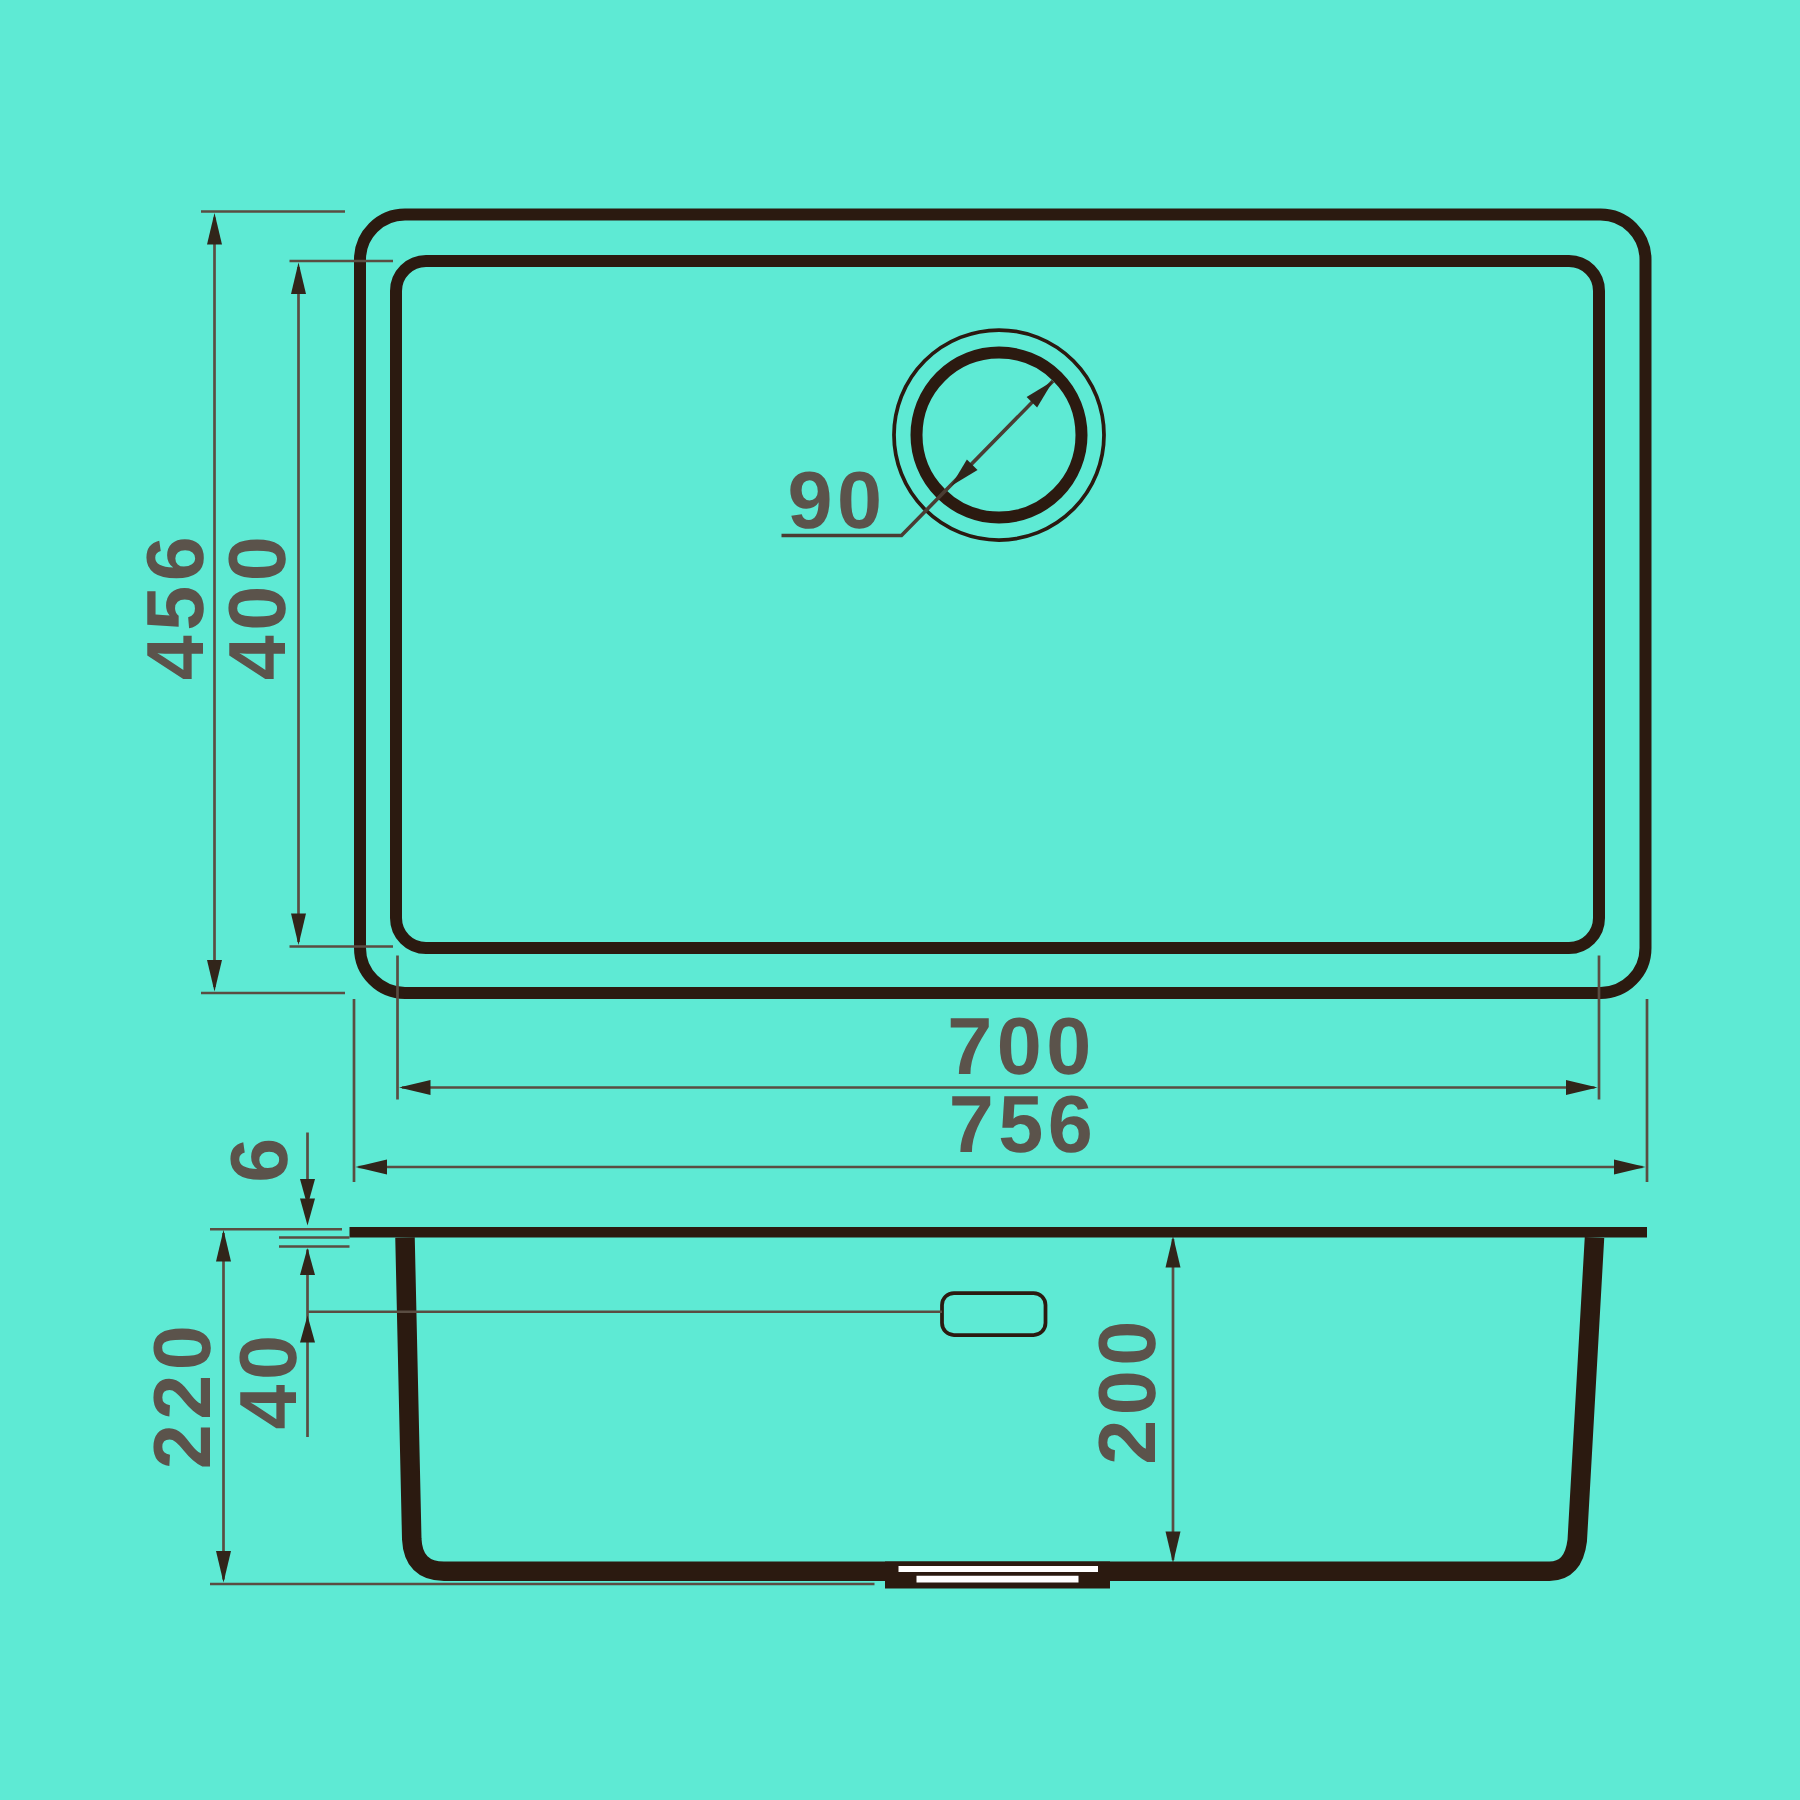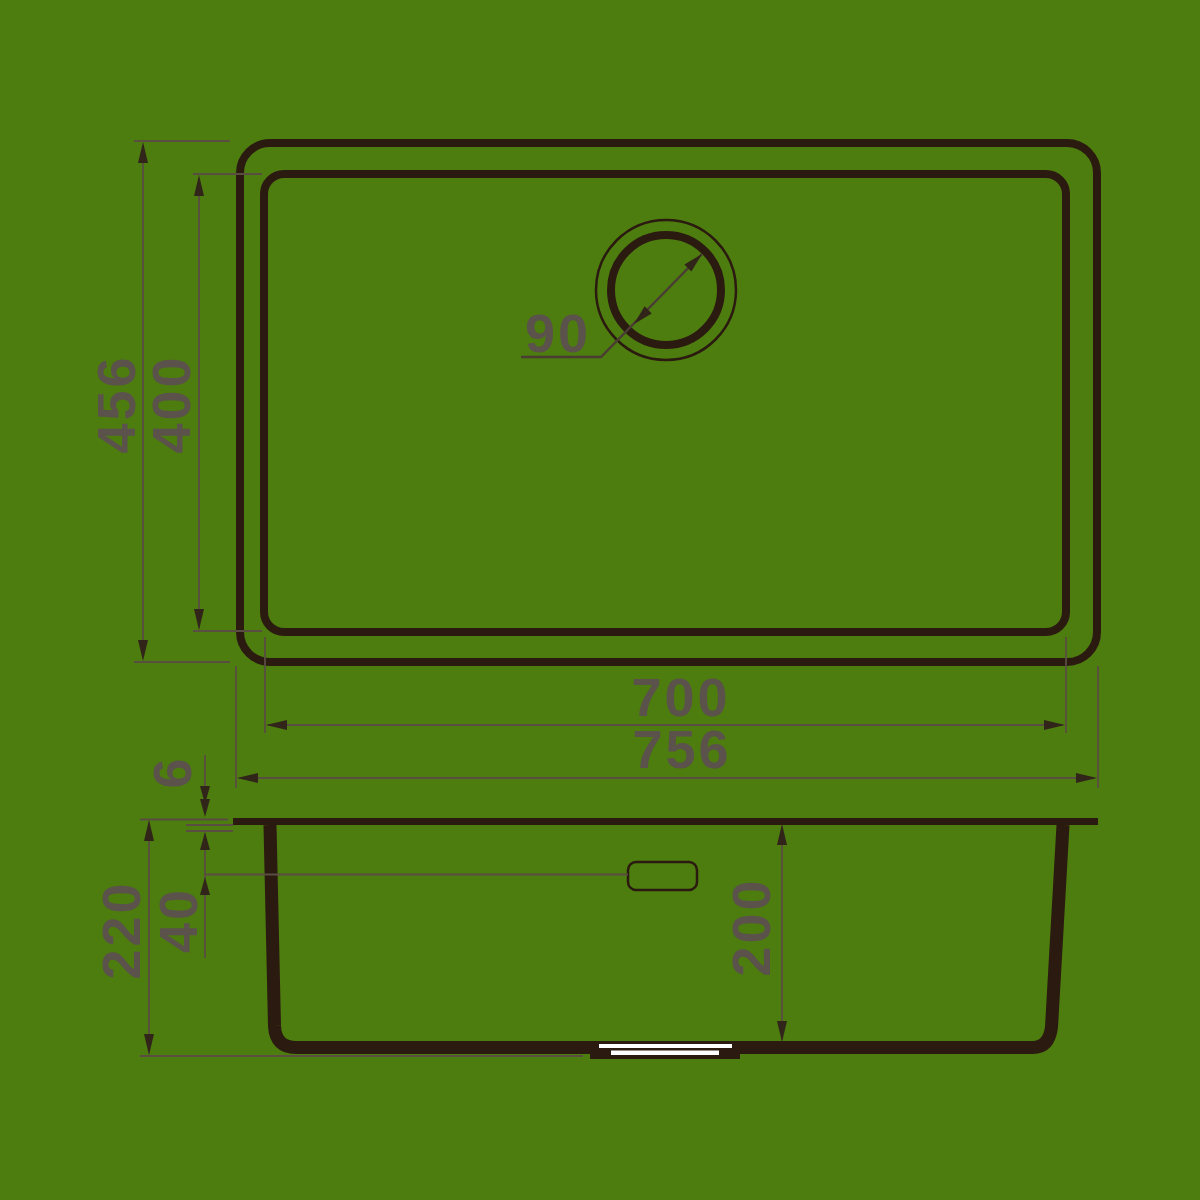--- a/index.html
+++ b/index.html
@@ -1,16 +1,16 @@
 <!DOCTYPE html>
 <html><head>
 <meta charset="utf-8">
 <style>
   html,body{margin:0;padding:0;background:#ffffff;}
-  .stage{position:relative;width:1200px;height:1200px;background:#4d7c0f;overflow:hidden;}
+  .stage{position:relative;width:1200px;height:1200px;background:#5eead4;overflow:hidden;}
   svg{display:block;}
   .thick{stroke:#2b1a10;fill:none;}
   .thin{stroke:#5a4d42;stroke-width:1.8;fill:none;}
   .leader{stroke:#4a3d33;stroke-width:2.4;fill:none;}
   .arrow{fill:#31251a;stroke:none;}
   .fill-dark{fill:#2b1a10;stroke:none;}
   .fill-white{fill:#ffffff;stroke:none;}
   .dimtext{
     font-family:"Liberation Sans", sans-serif;
     font-weight:bold;

